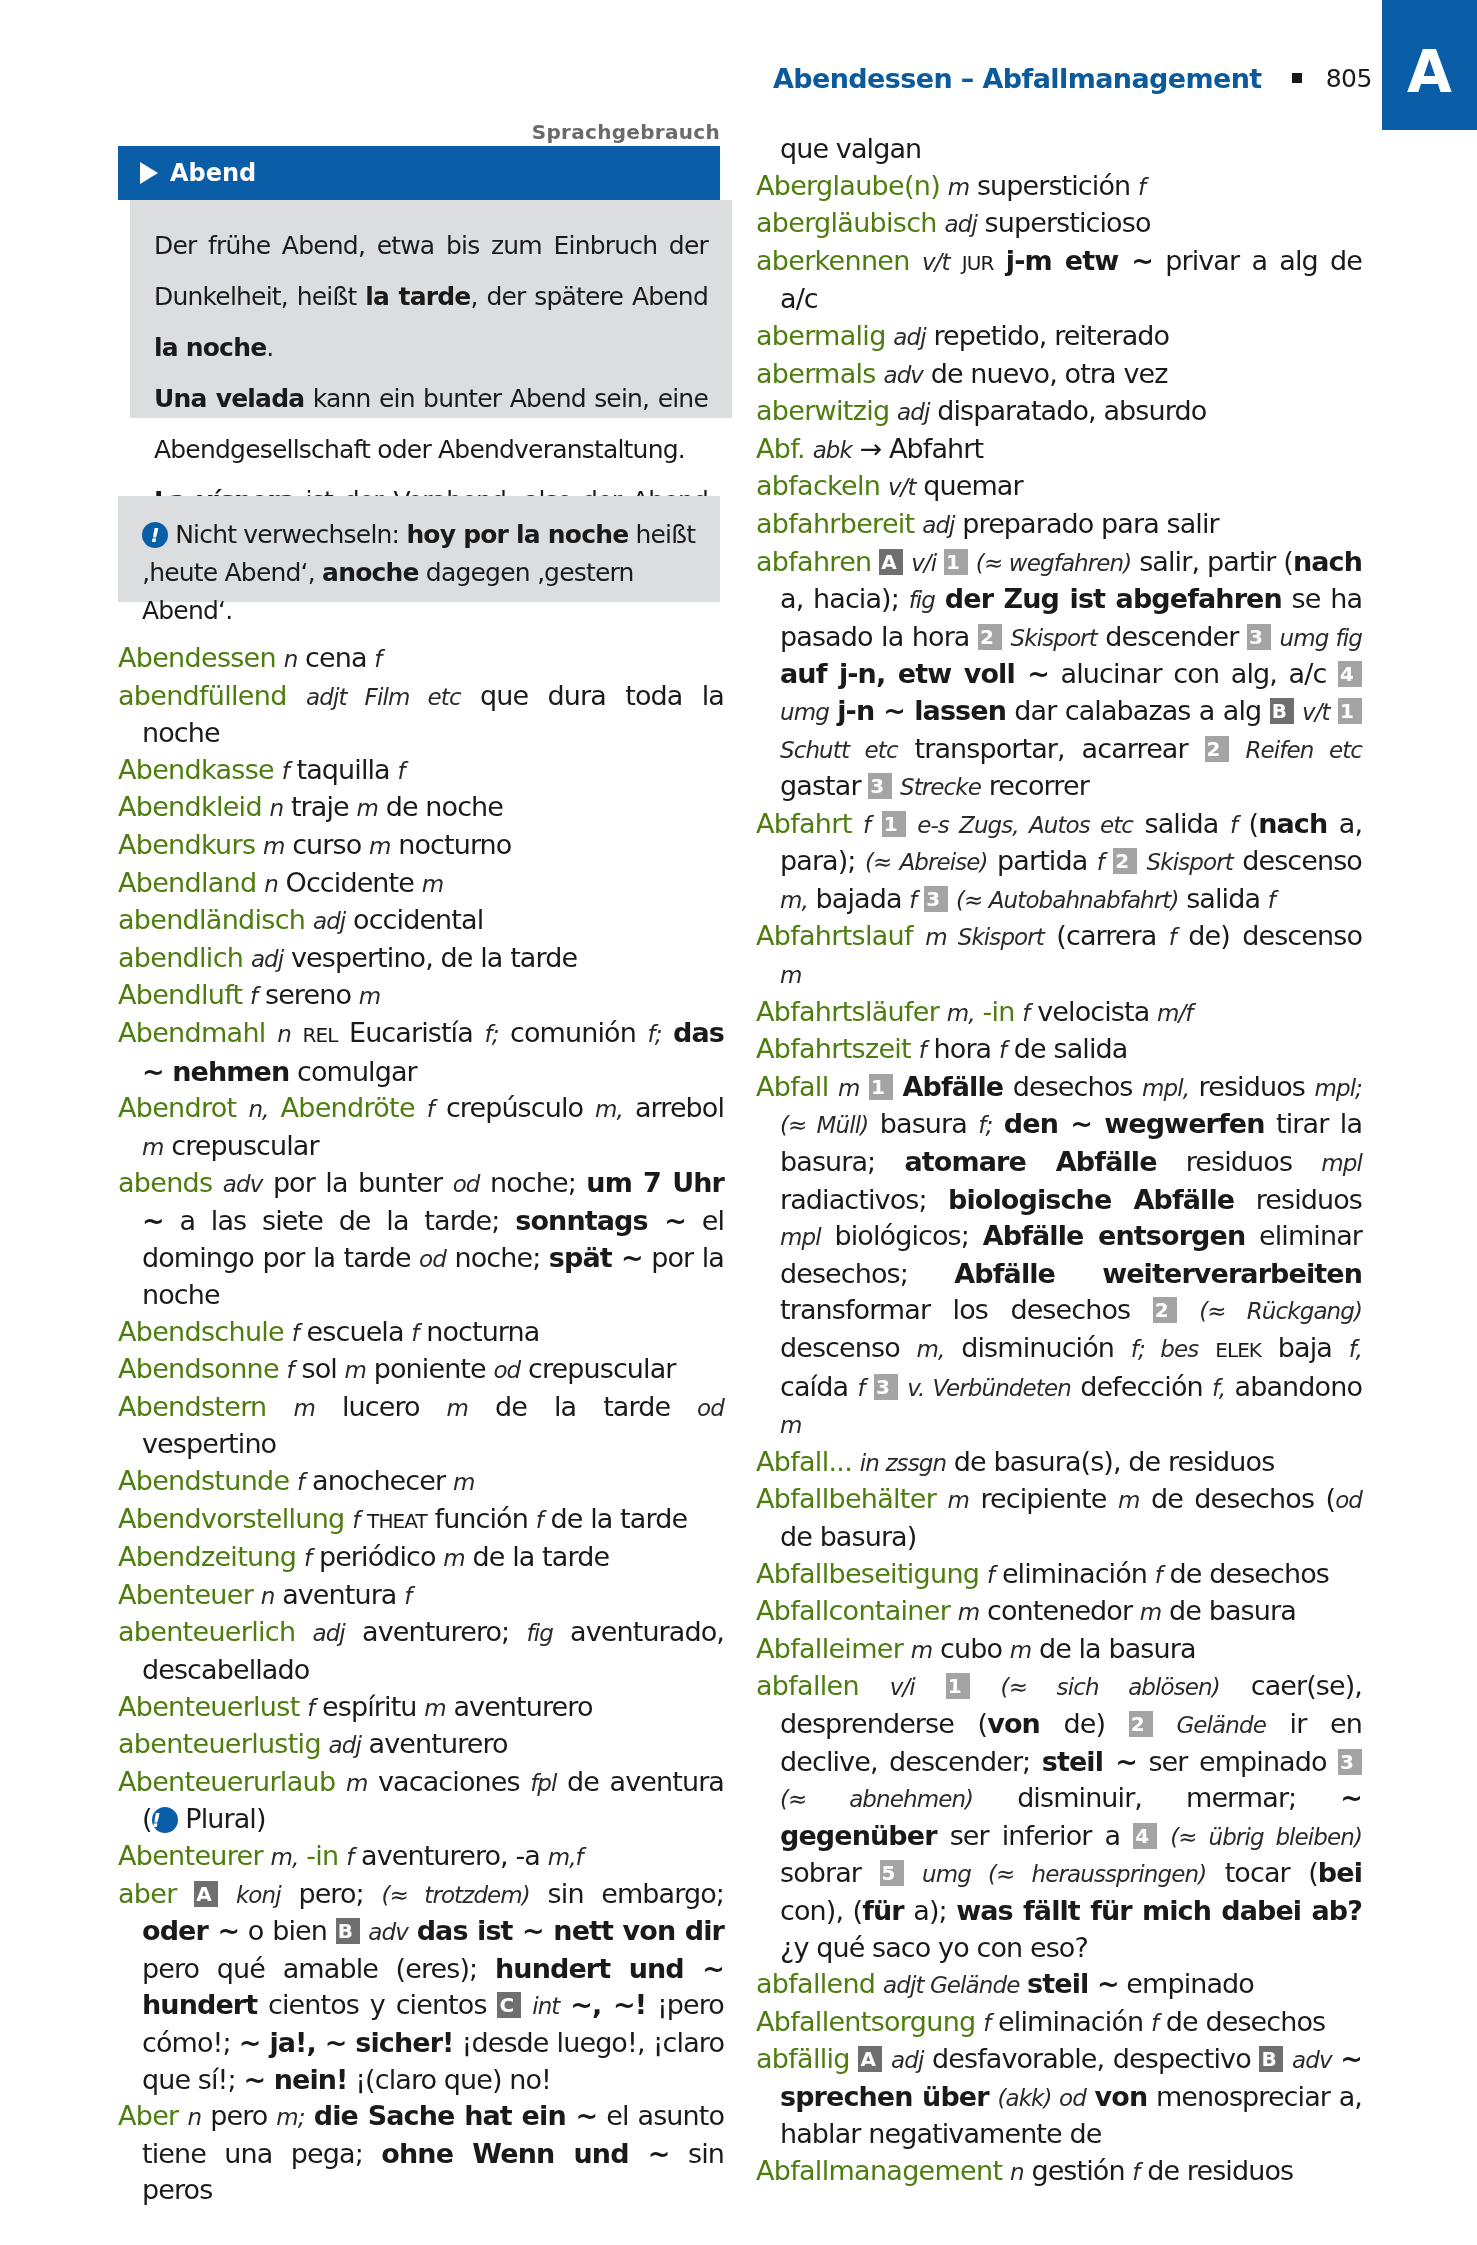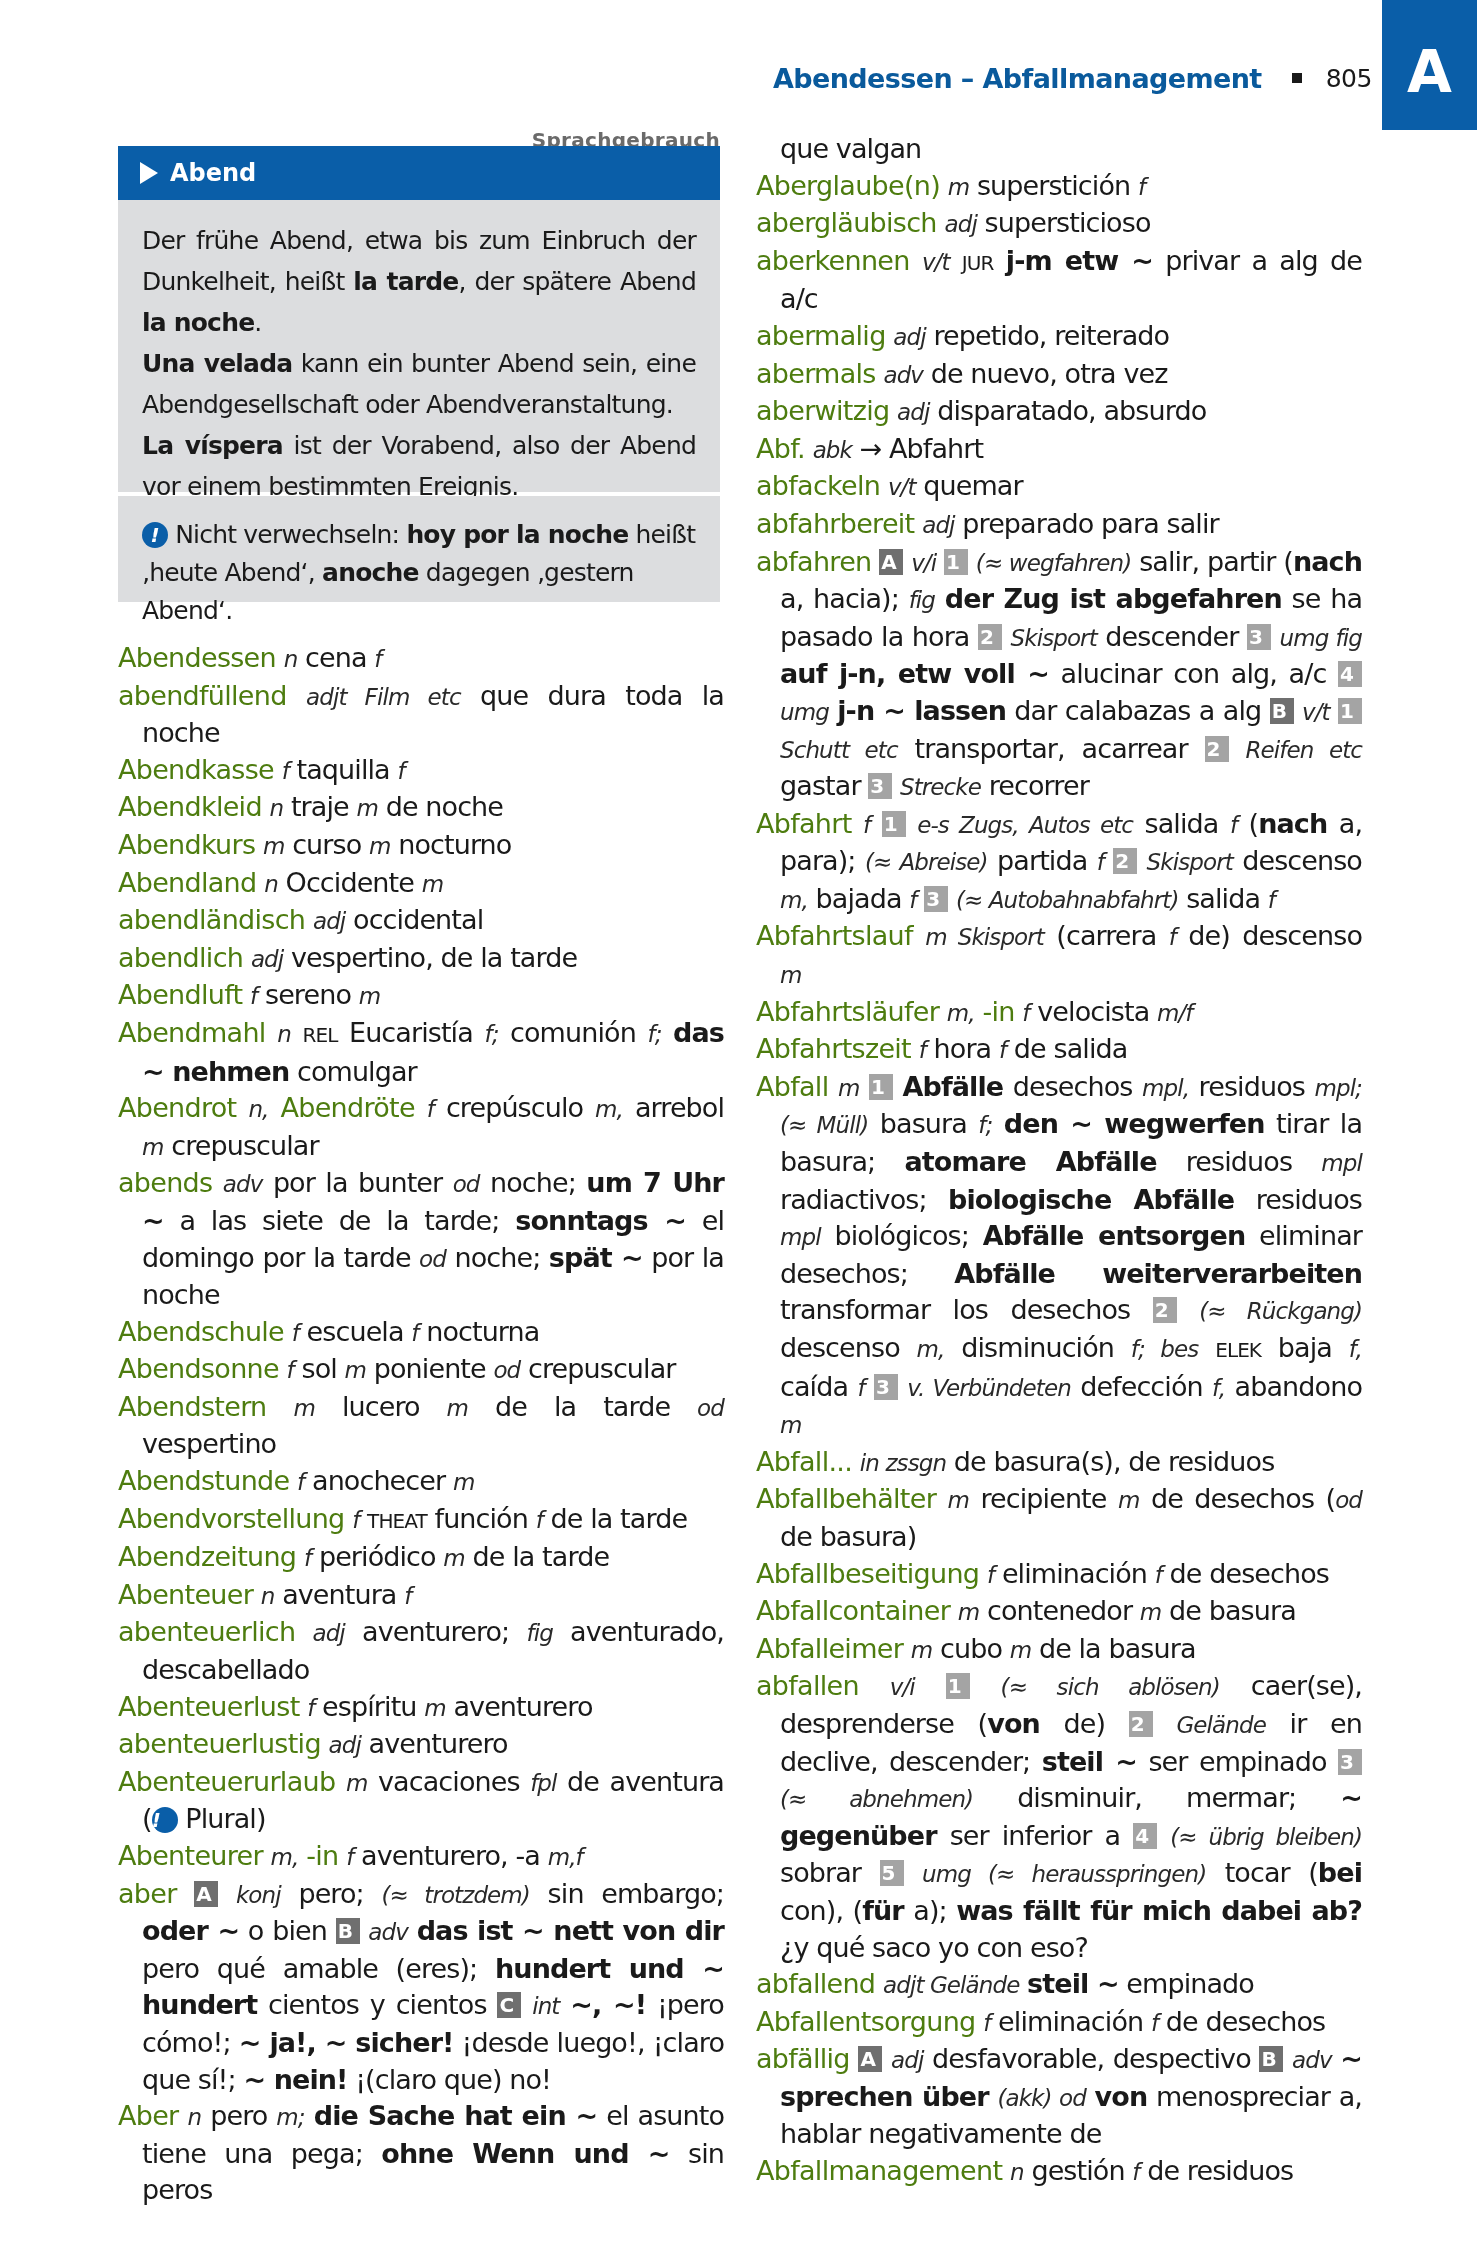--- a/index.html
+++ b/index.html
@@ -22,26 +22,26 @@
     .sc { font-size: 20px; }
     b { font-weight: bold; }
     .badge { display: inline-block; min-width: 20px; height: 26px; line-height: 26px; color: #fff; font-size: 20px; text-align: center;
              text-indent: 0; font-weight: bold; vertical-align: 2px; padding: 0 2px; letter-spacing: 0; }
     .b-letter { background: #6f6f6f; }
     .b-num { background: #a4a4a4; }
     .excl { display: inline-block; width: 26px; height: 26px; border-radius: 50%; background: #0a5ea8; color: #fff; text-align: center;
             font-size: 20px; line-height: 26px; font-weight: bold; font-style: italic; vertical-align: 1px; text-indent: 0; letter-spacing: 0; }
 
     .infobox { position: absolute; left: 118px; top: 122px; width: 602px; }
-    .infobox-label { position: absolute; right: 0; top: 0; font-size: 20px; color: #6a6a6a; font-weight: bold; letter-spacing: 0.3px; line-height: 20px; margin-top: 8px; }
+    .infobox-label { position: absolute; right: 0; top: 0; font-size: 20px; color: #6a6a6a; font-weight: bold; letter-spacing: 0.3px; line-height: 20px; }
     .infobox-head { position: absolute; top: 24px; left: 0; width: 602px; height: 54px; background: #0a5ea8; color: #fff;
                     font-weight: bold; font-size: 24px; display: flex; align-items: center; box-sizing: border-box; padding-left: 22px; }
     .tri { width: 0; height: 0; border-top: 11px solid transparent; border-bottom: 11px solid transparent; border-left: 18px solid #fff; margin-right: 12px; }
-    .infobox-body { position: absolute; top: 78px; left: 0; width: 602px; height: 292px; background: #dcdddf; box-sizing: border-box;
-                    padding: 20px 24px 0 24px; font-size: 25px; line-height: 41px; letter-spacing: -0.8px; text-align: justify; }
+    .infobox-body { position: absolute; top: 78px; left: 12px; width: 602px; height: 218px; background: #dcdddf; box-sizing: border-box;
+                    padding: 20px 24px 0 24px; font-size: 25px; line-height: 51px; letter-spacing: -0.8px; text-align: justify; }
     .infobox-note { position: absolute; top: 374px; left: 0; width: 602px; height: 106px; background: #dcdddf; box-sizing: border-box;
                     padding: 20px 24px 0 24px; font-size: 25px; line-height: 38px; letter-spacing: -0.8px; }
   </style>
 </head>
 <body>
 
 <div class="header">
   <span class="header-title">Abendessen – Abfallmanagement</span>
   <span class="header-bullet"></span>
   <span class="header-page">805</span>

